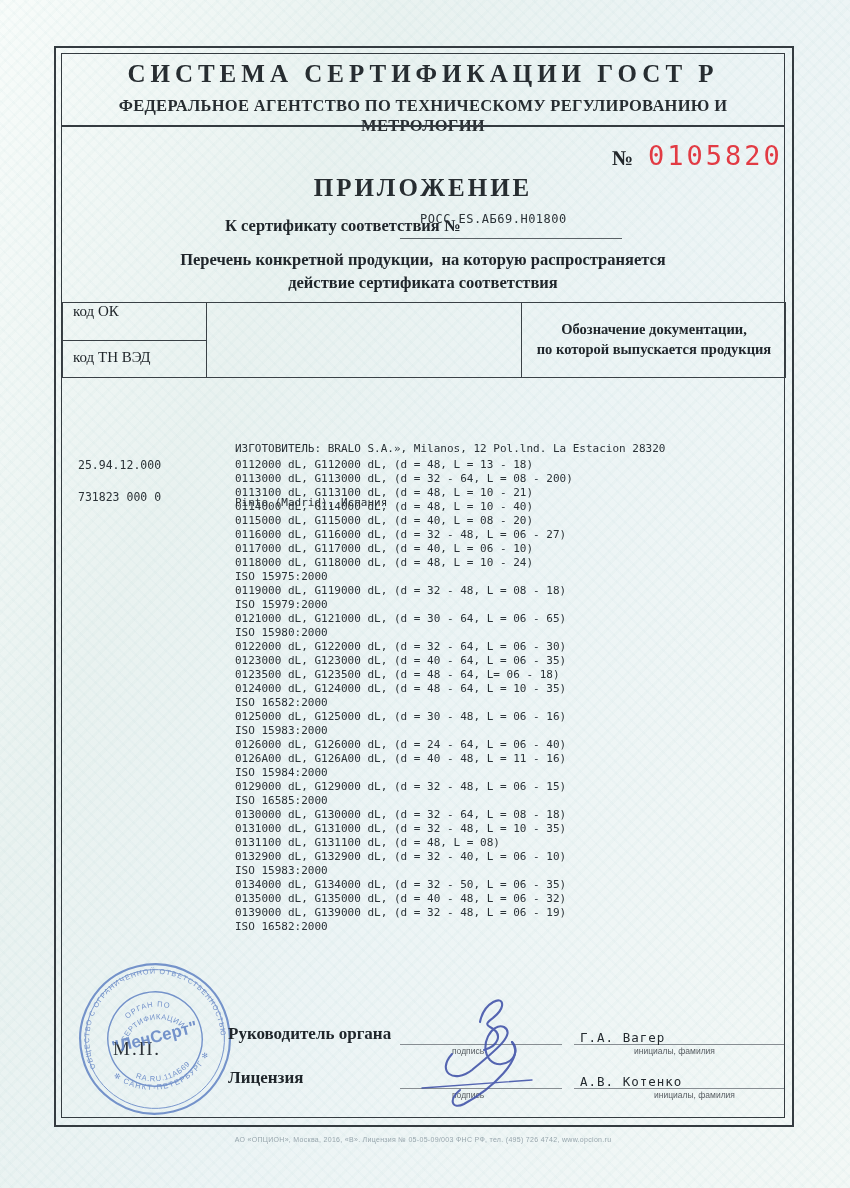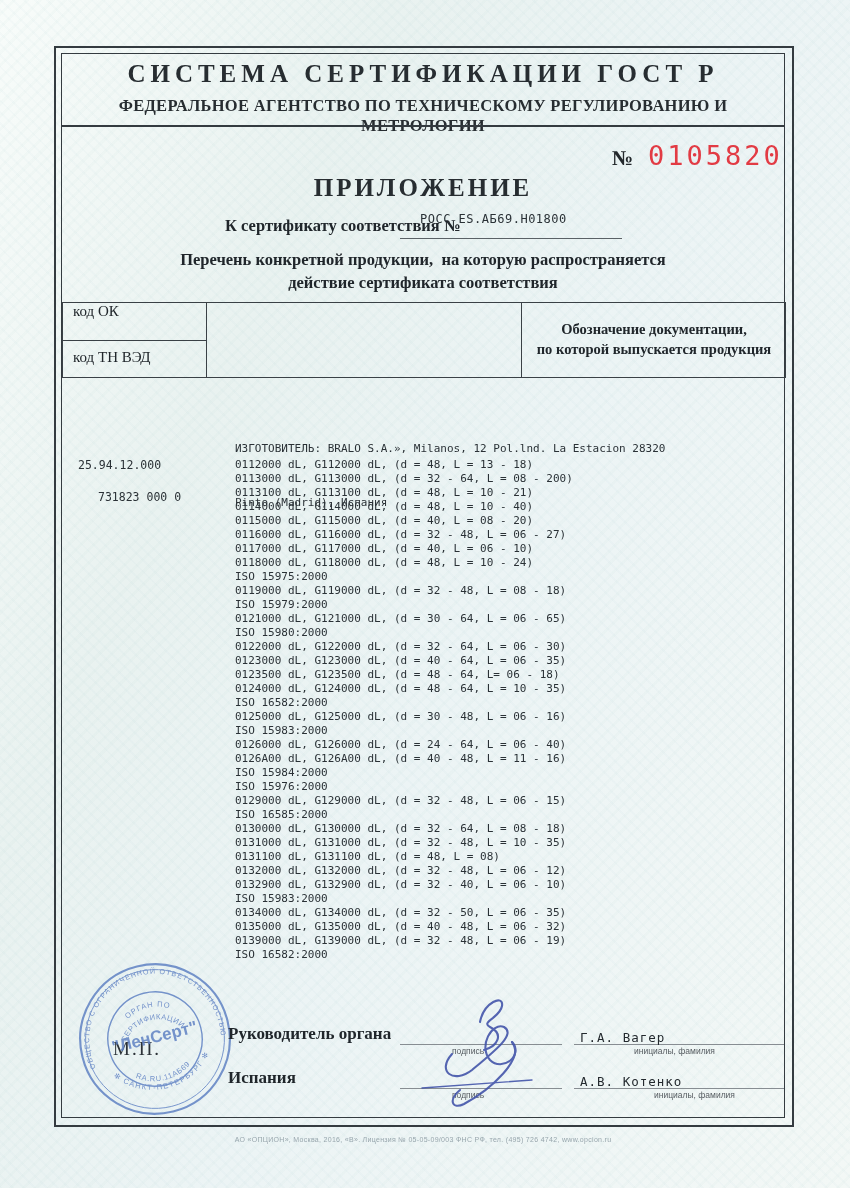--- a/index.html
+++ b/index.html
@@ -34,21 +34,21 @@
   .thead .v1{position:absolute;left:143px;top:0;width:1px;height:100%;background:#3a4146;}
   .thead .v2{position:absolute;left:458px;top:0;width:1px;height:100%;background:#3a4146;}
   .thead .h1{position:absolute;left:0;top:37px;width:143px;height:1px;background:#3a4146;}
   .cell-ok{position:absolute;left:10px;top:0;font-size:15px;}
   .cell-tnved{position:absolute;left:10px;top:46px;font-size:15px;}
   .cell-prod{position:absolute;left:143px;top:16px;width:315px;text-align:center;font-weight:bold;font-size:14.5px;line-height:20px;}
   .cell-docs{position:absolute;left:458px;top:16px;width:266px;text-align:center;font-weight:bold;font-size:14.5px;line-height:20px;}
   .mono{font-family:"DejaVu Sans Mono",monospace;color:#2a3136;}
   .manufacturer{position:absolute;left:235px;top:404px;font-size:11px;line-height:18px;white-space:pre;}
   .code1{position:absolute;left:78px;top:458px;font-size:11.5px;}
-  .code2{position:absolute;left:78px;top:490px;font-size:11.5px;margin-left:20px;}
+  .code2{position:absolute;left:78px;top:490px;font-size:11.5px;}
   .products{position:absolute;left:235px;top:458px;font-size:11px;line-height:14px;}
   .products .pline{white-space:pre;height:14px;}
   .mp-mark{position:absolute;left:113px;top:1038px;font-size:19px;letter-spacing:2px;color:#2c3238;}
   .stamp{position:absolute;left:66px;top:950px;width:178px;height:178px;transform:rotate(-14deg);opacity:0.82;}
   .sig-label1{position:absolute;left:228px;top:1024px;font-weight:bold;font-size:17px;}
   .sig-label2{position:absolute;left:228px;top:1068px;font-weight:bold;font-size:17px;}
   .sig-line{position:absolute;height:1px;background:#878d92;}
   .sl1a{left:400px;top:1044px;width:162px;}
   .sl1b{left:574px;top:1044px;width:210px;}
   .sl2a{left:400px;top:1088px;width:162px;}
@@ -129,27 +129,25 @@
       <div class="pline">0122000 dL, G122000 dL, (d = 32 - 64, L = 06 - 30)</div>
       <div class="pline">0123000 dL, G123000 dL, (d = 40 - 64, L = 06 - 35)</div>
       <div class="pline">0123500 dL, G123500 dL, (d = 48 - 64, L= 06 - 18)</div>
       <div class="pline">0124000 dL, G124000 dL, (d = 48 - 64, L = 10 - 35)</div>
       <div class="pline">ISO 16582:2000</div>
       <div class="pline">0125000 dL, G125000 dL, (d = 30 - 48, L = 06 - 16)</div>
       <div class="pline">ISO 15983:2000</div>
       <div class="pline">0126000 dL, G126000 dL, (d = 24 - 64, L = 06 - 40)</div>
       <div class="pline">0126A00 dL, G126A00 dL, (d = 40 - 48, L = 11 - 16)</div>
       <div class="pline">ISO 15984:2000</div>
-      <div class="pline">ISO 15976:2000</div>
       <div class="pline">0129000 dL, G129000 dL, (d = 32 - 48, L = 06 - 15)</div>
       <div class="pline">ISO 16585:2000</div>
       <div class="pline">0130000 dL, G130000 dL, (d = 32 - 64, L = 08 - 18)</div>
       <div class="pline">0131000 dL, G131000 dL, (d = 32 - 48, L = 10 - 35)</div>
       <div class="pline">0131100 dL, G131100 dL, (d = 48, L = 08)</div>
-      <div class="pline">0132000 dL, G132000 dL, (d = 32 - 48, L = 06 - 12)</div>
       <div class="pline">0132900 dL, G132900 dL, (d = 32 - 40, L = 06 - 10)</div>
       <div class="pline">ISO 15983:2000</div>
       <div class="pline">0134000 dL, G134000 dL, (d = 32 - 50, L = 06 - 35)</div>
       <div class="pline">0135000 dL, G135000 dL, (d = 40 - 48, L = 06 - 32)</div>
       <div class="pline">0139000 dL, G139000 dL, (d = 32 - 48, L = 06 - 19)</div>
       <div class="pline">ISO 16582:2000</div>
     </div>
 
   <div class="mp-mark">М.П.</div>
 
@@ -176,21 +174,21 @@
     <text font-size="8.5" letter-spacing="0.6">
       <textPath href="#arcInner2" startOffset="50%" text-anchor="middle">СЕРТИФИКАЦИИ</textPath>
     </text>
     <text x="100" y="104" text-anchor="middle" font-size="19" font-weight="bold" font-family="Liberation Serif, serif">"ЛенСерт"</text>
     <text font-size="8.5" letter-spacing="0.8">
       <textPath href="#arcReg" startOffset="50%" text-anchor="middle">RA.RU.11АБ69</textPath>
     </text>
   </svg>
 
   <div class="sig-label1">Руководитель органа</div>
-  <div class="sig-label2">Испания</div>
+  <div class="sig-label2">Лицензия</div>
 
   <div class="sig-line sl1a"></div>
   <div class="sig-line sl1b"></div>
   <div class="sig-line sl2a"></div>
   <div class="sig-line sl2b"></div>
 
   <div class="sig-caption cap1a">подпись</div>
   <div class="sig-caption cap1b">инициалы, фамилия</div>
   <div class="sig-caption cap2a">подпись</div>
   <div class="sig-caption cap2b">инициалы, фамилия</div>

